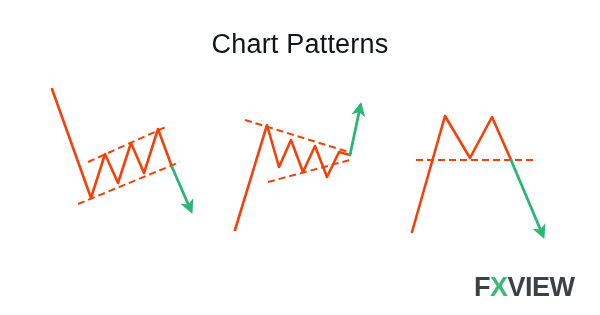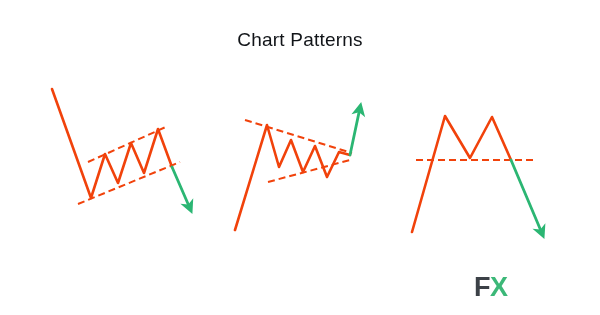--- a/index.html
+++ b/index.html
@@ -20,21 +20,21 @@
     left: 0;
     width: 600px;
     height: 315px;
   }
   .page-title {
     position: absolute;
     top: 29px;
     left: 0;
     width: 600px;
     text-align: center;
-    font-size: 19px;
+    font-size: 27px;
     font-weight: 500;
     letter-spacing: 0.2px;
     color: #111418;
     font-family: "Liberation Sans", sans-serif;
   }
   svg.patterns {
     position: absolute;
     top: 0;
     left: 0;
     width: 600px;
@@ -105,15 +105,16 @@
 
       <line x1="416" y1="160" x2="537" y2="160" stroke="#f1420b" stroke-width="2" stroke-dasharray="7 4" stroke-linecap="butt"></line>
 
       <line x1="511" y1="160" x2="541.6621600549798" y2="232.47419649358864" stroke="#2bb673" stroke-width="2.8" stroke-linecap="round" marker-end="url(#arrowDown2)"></line>
     </g>
   </svg>
 
   <div class="logo-wrap">
     <span class="logo-f" style="color: rgb(60, 65, 71);">F</span>
       <span class="logo-x" style="color: rgb(60, 184, 120);">X</span>
+      <span class="logo-view" style="color: rgb(60, 65, 71);">VIEW</span>
   </div>
 
 </div>
 
 </body></html>

